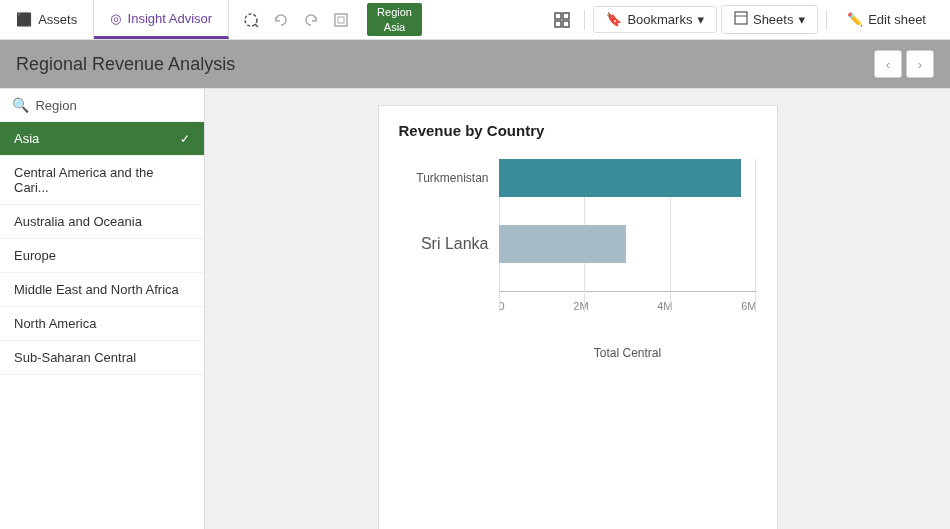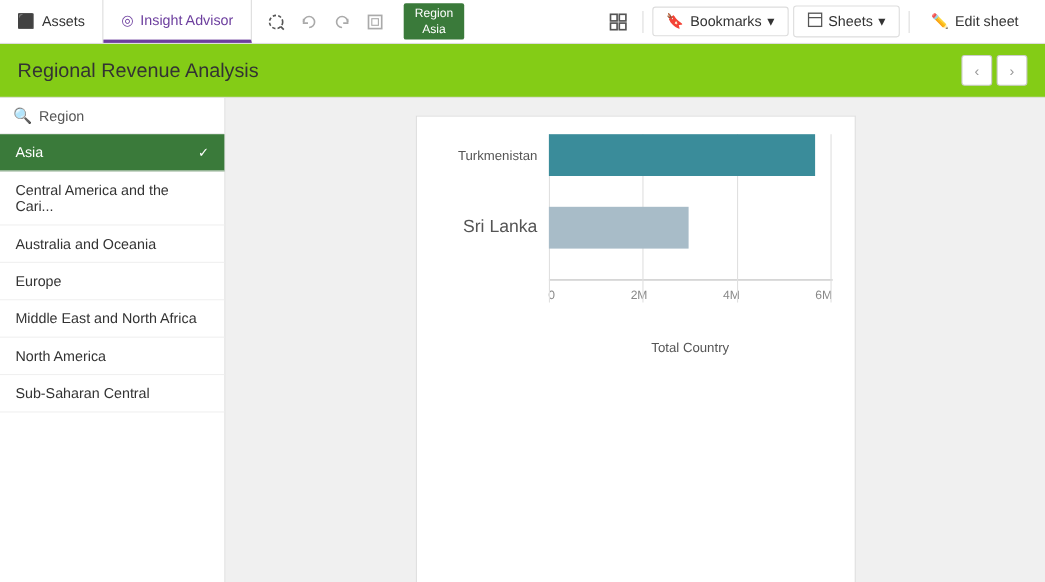--- a/index.html
+++ b/index.html
@@ -47,21 +47,21 @@
       background: #fff; font-size: 13px; color: #333;
     }
     .edit-btn {
       display: flex; align-items: center; gap: 5px; padding: 5px 12px;
       cursor: pointer; background: #fff; font-size: 13px; color: #333;
       border: none;
     }
 
     
     .page-header {
-      background: #84cc16; padding: 10px 16px;
+      background: #a3a3a3; padding: 10px 16px;
       border-bottom: 1px solid #e0e0e0;
       display: flex; align-items: center; justify-content: space-between;
     }
     .page-title { font-size: 18px; font-weight: 400; color: #333; }
     .nav-arrows { display: flex; gap: 4px; }
     .arrow-btn {
       width: 28px; height: 28px; display: flex; align-items: center; justify-content: center;
       border: 1px solid #ccc; border-radius: 3px; cursor: pointer; color: #999; background: #fff;
     }
 
@@ -221,20 +221,21 @@
     <div class="list-item">
       <span>North America</span>
     </div>
     <div class="list-item">
       <span>Sub-Saharan Central</span>
     </div>
   </div>
 
   <div class="chart-area">
     <div class="chart-container">
+      <div class="chart-title">Revenue by Country</div>
 
       <div style="position:relative; padding-left: 100px; padding-bottom: 30px;">
 
         <div style="position:absolute; left:100px; right:0; top:0; bottom:30px; display:flex; justify-content:space-between; pointer-events:none;">
           <div style="border-left:1px solid #e0e0e0; height:100%;"></div>
           <div style="border-left:1px solid #e0e0e0; height:100%;"></div>
           <div style="border-left:1px solid #e0e0e0; height:100%;"></div>
           <div style="border-left:1px solid #e0e0e0; height:100%;"></div>
         </div>
 
@@ -252,17 +253,17 @@
         <div style="border-top:1px solid #bbb; margin-bottom:4px;"></div>
 
         <div style="display:flex; justify-content:space-between; padding-top:4px;">
           <span style="font-size:11px; color:#888;">0</span>
           <span style="font-size:11px; color:#888;">2M</span>
           <span style="font-size:11px; color:#888;">4M</span>
           <span style="font-size:11px; color:#888;">6M</span>
         </div>
       </div>
 
-      <div style="text-align:center; font-size:12px; color:#555; margin-top:4px; padding-left:100px;">Total Country</div>
+      <div style="text-align:center; font-size:12px; color:#555; margin-top:4px; padding-left:100px;">Total Central</div>
     </div>
   </div>
 
 </div>
 
 </body></html>

